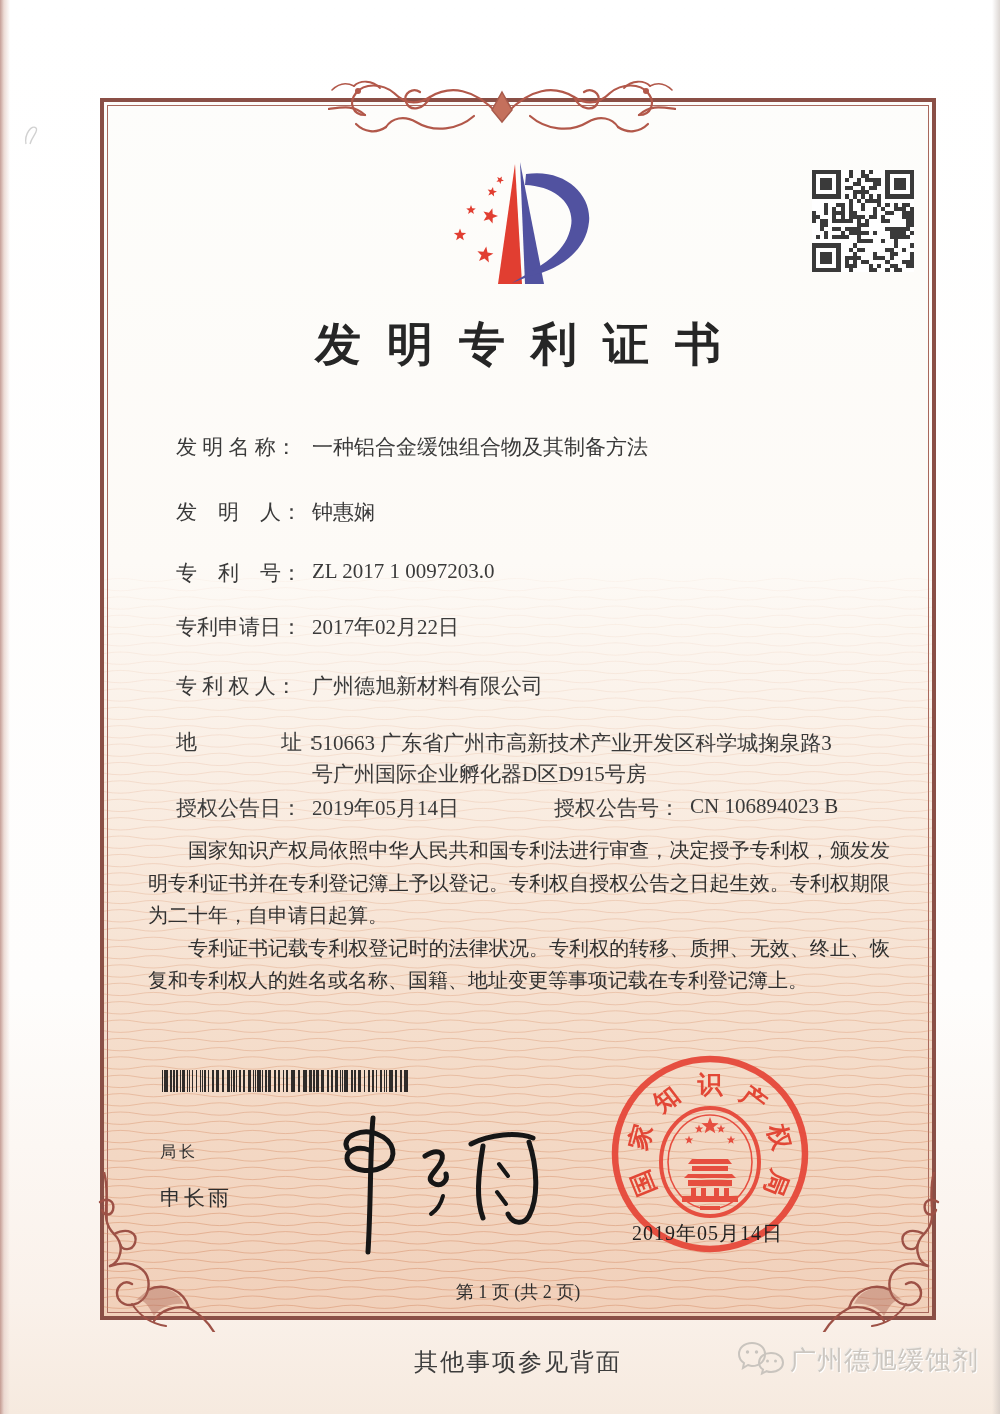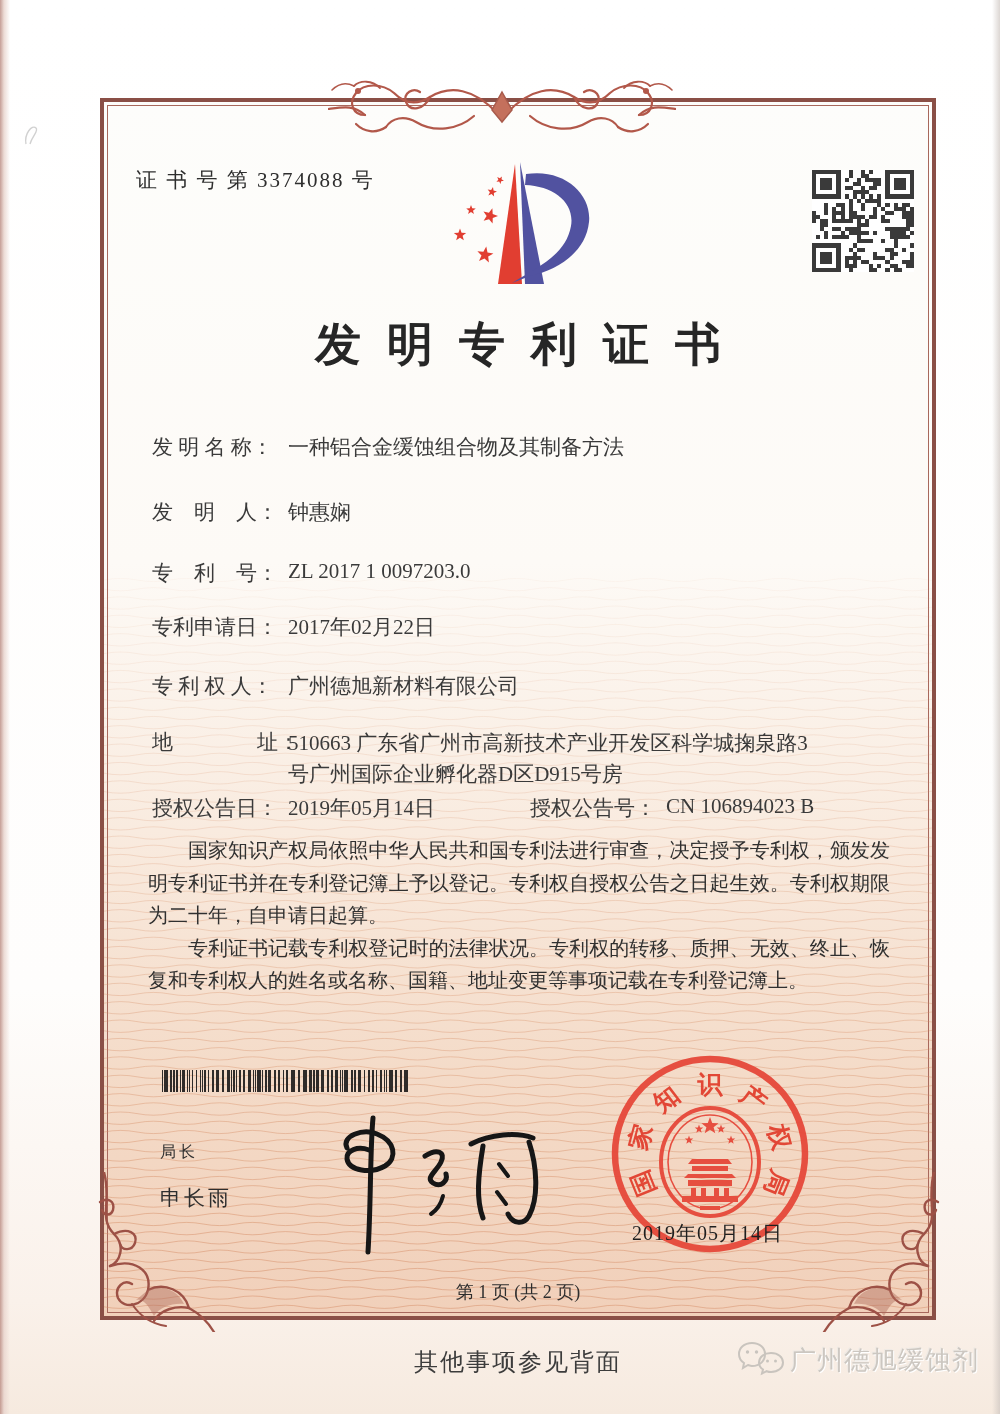--- a/index.html
+++ b/index.html
@@ -25,21 +25,21 @@
   .corner-br{left:822px;top:1172px;transform:scaleX(-1);}
   .smudge{position:absolute;left:20px;top:120px;width:24px;height:30px;opacity:.45;}
   
   .cert-no{position:absolute;left:136px;top:166px;font-size:21px;letter-spacing:2px;color:#2e2e2e;}
   .logo{position:absolute;left:440px;top:160px;width:160px;height:144px;}
   .qr{position:absolute;left:812px;top:170px;width:102px;height:102px;}
   .title{position:absolute;left:100px;top:314px;width:836px;text-align:center;
     font-size:46px;font-weight:600;color:#262626;letter-spacing:26px;padding-left:26px;box-sizing:border-box;}
   
   .row{position:absolute;left:152px;width:760px;font-size:21px;color:#3a3a3a;white-space:nowrap;}
-  .lbl{display:inline-block;width:136px;white-space:nowrap;vertical-align:top;}
+  .lbl{display:inline-block;width:136px;white-space:nowrap;vertical-align:top;margin-left:24px;}
   .val{white-space:nowrap;}
   .addr-lines{display:inline-block;vertical-align:top;white-space:normal;line-height:31px;}
   .pair2{position:absolute;left:378px;top:0;}
   
   .body-text{position:absolute;left:148px;top:834px;width:742px;font-size:20px;line-height:32.5px;
     color:#303030;text-align:justify;}
   .body-text p{margin:0;text-indent:2em;}
   
   .barcode{position:absolute;left:162px;top:1070px;width:250px;height:22px;display:flex;align-items:stretch;}
   .barcode span{display:block;background:#2f2b29;height:100%;}
@@ -190,21 +190,20 @@
       <path d="M18,94 C42,86 60,98 56,118 C52,134 32,138 26,126 C22,115 32,107 40,112"></path>
       <path d="M22,62 C36,55 46,61 43,71 C40,79 30,79 28,72"></path>
       <path d="M8,30 C16,25 23,29 21,38 C19,44 12,44 10,38"></path>
       <path d="M56,118 C72,110 92,118 97,136 C84,133 68,138 62,149"></path>
       <path d="M97,136 C108,142 116,150 122,160"></path>
       <path d="M40,132 C48,144 60,152 74,154" stroke-width="2"></path>
     </g>
     <path d="M56,118 C70,112 86,118 92,132 C80,131 68,135 62,144 C57,135 52,126 44,128 Z" fill="#b06a5a" opacity=".45"></path>
   </svg>
 
-  <div class="cert-no">证 书 号 第 3374088 号</div>
 
   <svg class="logo" viewBox="0 0 160 144">
     <path d="M75,4 L82,124 L58,124 Z" fill="#e13e31"></path>
     <path d="M80,2 L104,124 L85,124 Z" fill="#5152a0"></path>
     <path d="M86,14 C124,8 152,34 149,62 C146,92 118,110 90,116 L72,123 C100,106 126,94 131,66 C135,43 114,26 85,25 Z" fill="#5152a0"></path>
     <g id="logo-stars" fill="#e13e31">
         <path d="M61.92,16.49L61.52,19.28L63.93,20.74L61.15,21.22L60.51,23.97L59.19,21.47L56.39,21.71L58.35,19.69L57.25,17.09L59.79,18.33Z"></path>
         <path d="M52.99,27.10L53.55,30.58L56.97,31.43L53.83,33.03L54.08,36.55L51.58,34.06L48.32,35.38L49.91,32.24L47.65,29.54L51.13,30.09Z"></path>
         <path d="M31.00,45.00L32.23,48.30L35.76,48.45L33.00,50.65L33.94,54.05L31.00,52.10L28.06,54.05L29.00,50.65L26.24,48.45L29.77,48.30Z"></path>
         <path d="M52.36,48.36L52.69,53.99L58.00,55.89L52.75,57.94L52.58,63.57L49.01,59.21L43.60,60.79L46.64,56.05L43.46,51.39L48.92,52.82Z"></path>

